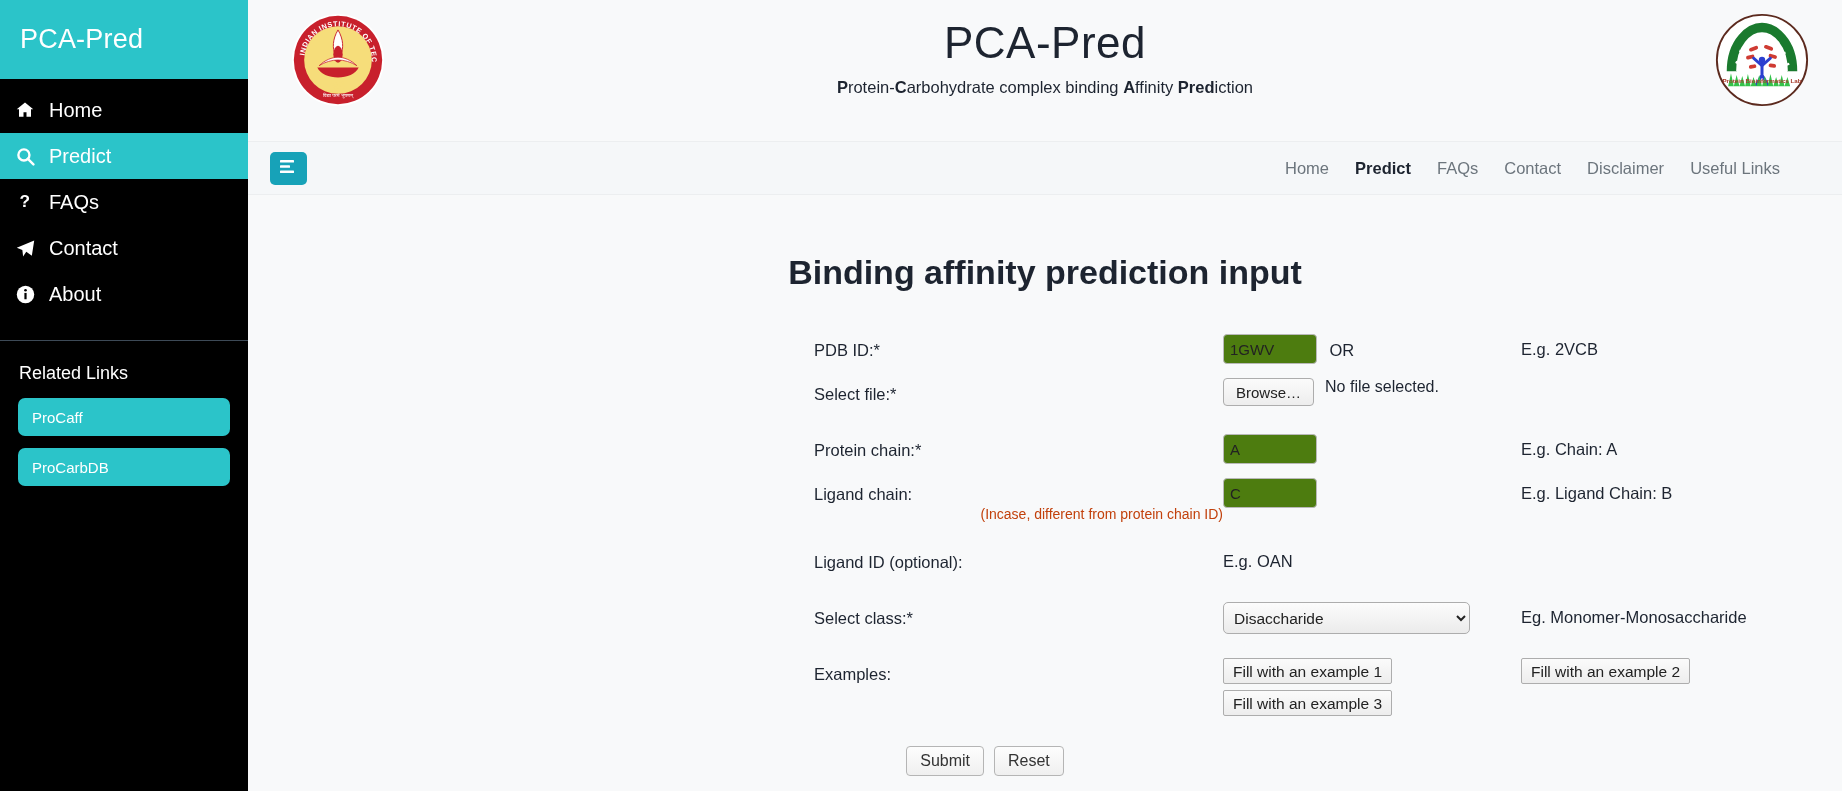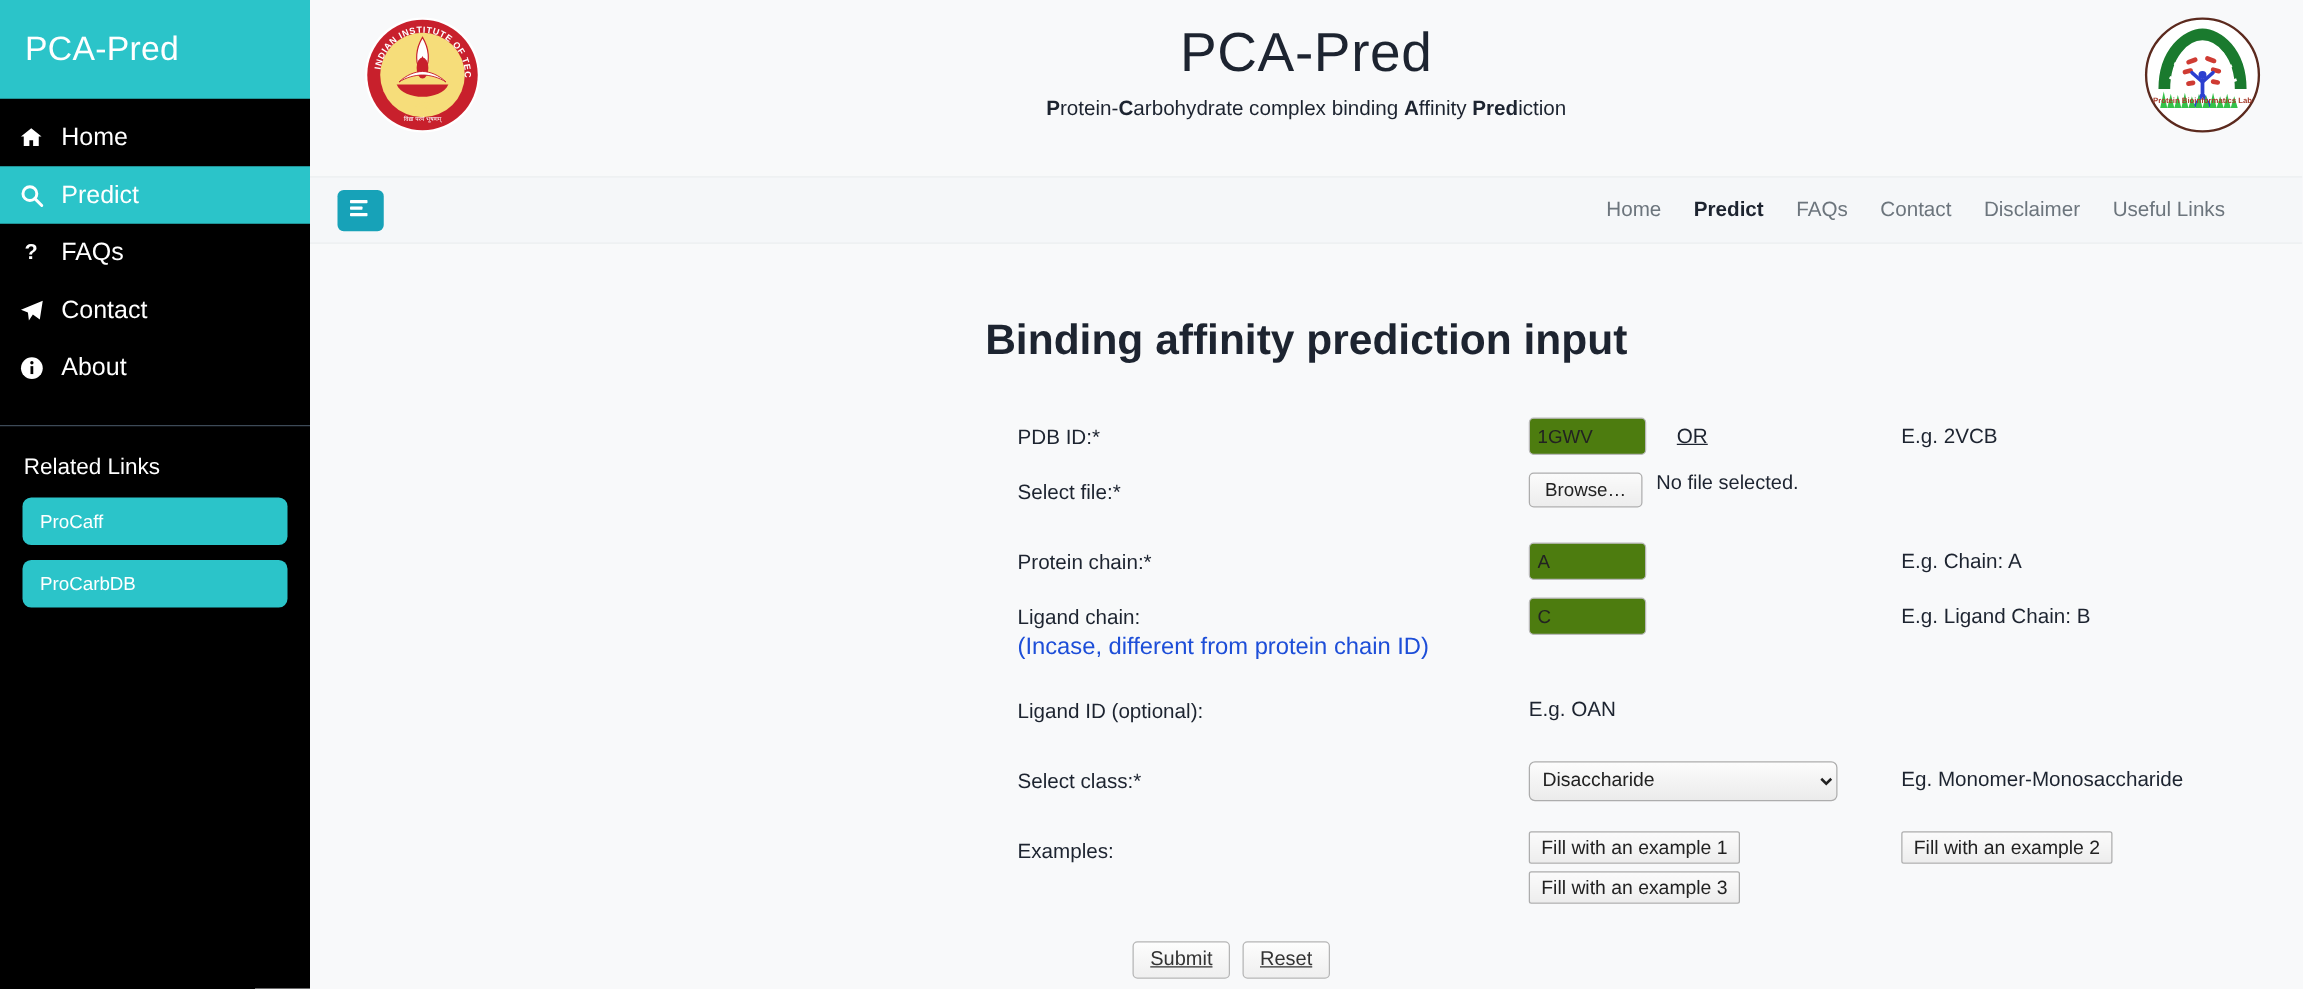--- a/index.html
+++ b/index.html
@@ -168,22 +168,23 @@
   }
   .flabel {
     width: 409px;
     font-size: 16.5px;
     color: #1d2430;
     padding-top: 5px;
     line-height: 1.35;
   }
   .flabel .sub {
     display: block;
-    color: #1d4ed8;
-    font-size: 19px;
+    color: #c2410c;
+    font-size: 14px;
+    text-align: right;
   }
   .fctrl { width: 298px; }
   .fhint {
     font-size: 16.5px;
     color: #1d2430;
     padding-top: 6px;
     white-space: nowrap;
   }
 
   input.txt {
@@ -192,25 +193,24 @@
     font-size: 15px;
     font-family: "Liberation Sans", sans-serif;
     padding: 2px 6px;
     border: 1px solid #b9b9b9;
     border-radius: 4px;
     background: #4d7c0f;
     color: #222;
   }
   .or-text {
     display: inline-block;
-    margin-left: 20px;
+    margin-left: 8px;
     font-size: 16.5px;
     color: #1d2430;
     vertical-align: middle;
-    text-decoration: underline;
   }
   .file-row { display: flex; align-items: flex-start; gap: 11px; white-space: nowrap; }
   .browse-btn {
     height: 28px;
     font-size: 15px;
     font-family: "Liberation Sans", sans-serif;
     padding: 1px 12px;
     border: 1px solid #adadad;
     border-radius: 4px;
     background: linear-gradient(#fbfbfb, #ededed);
@@ -257,21 +257,20 @@
     height: 30px;
     min-width: 64px;
     font-size: 16px;
     font-family: "Liberation Sans", sans-serif;
     padding: 0 13px;
     border: 1px solid #b5b5b5;
     border-radius: 4px;
     background: linear-gradient(#fdfdfd, #efefef);
     color: #333;
     cursor: pointer;
-    text-decoration: underline;
   }
 
   .sp-sm { height: 10px; }
   .sp-md { height: 22px; }
 </style>
 </head>
 <body>
 
 <div id="app">
 

